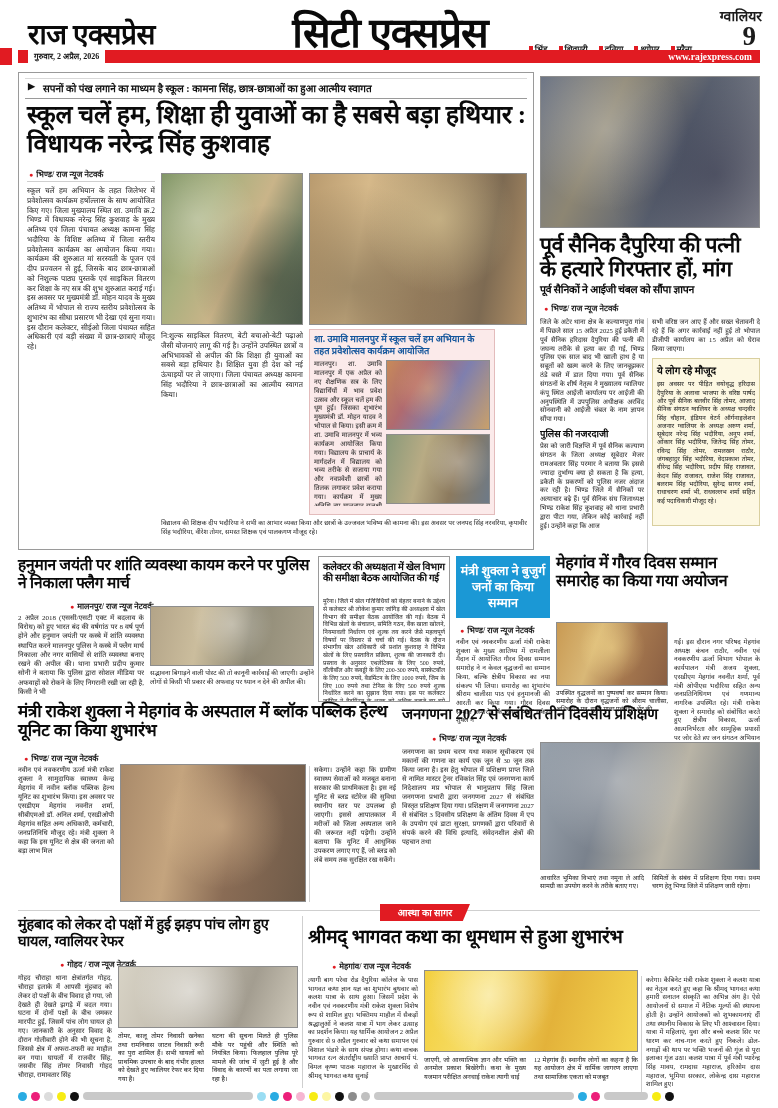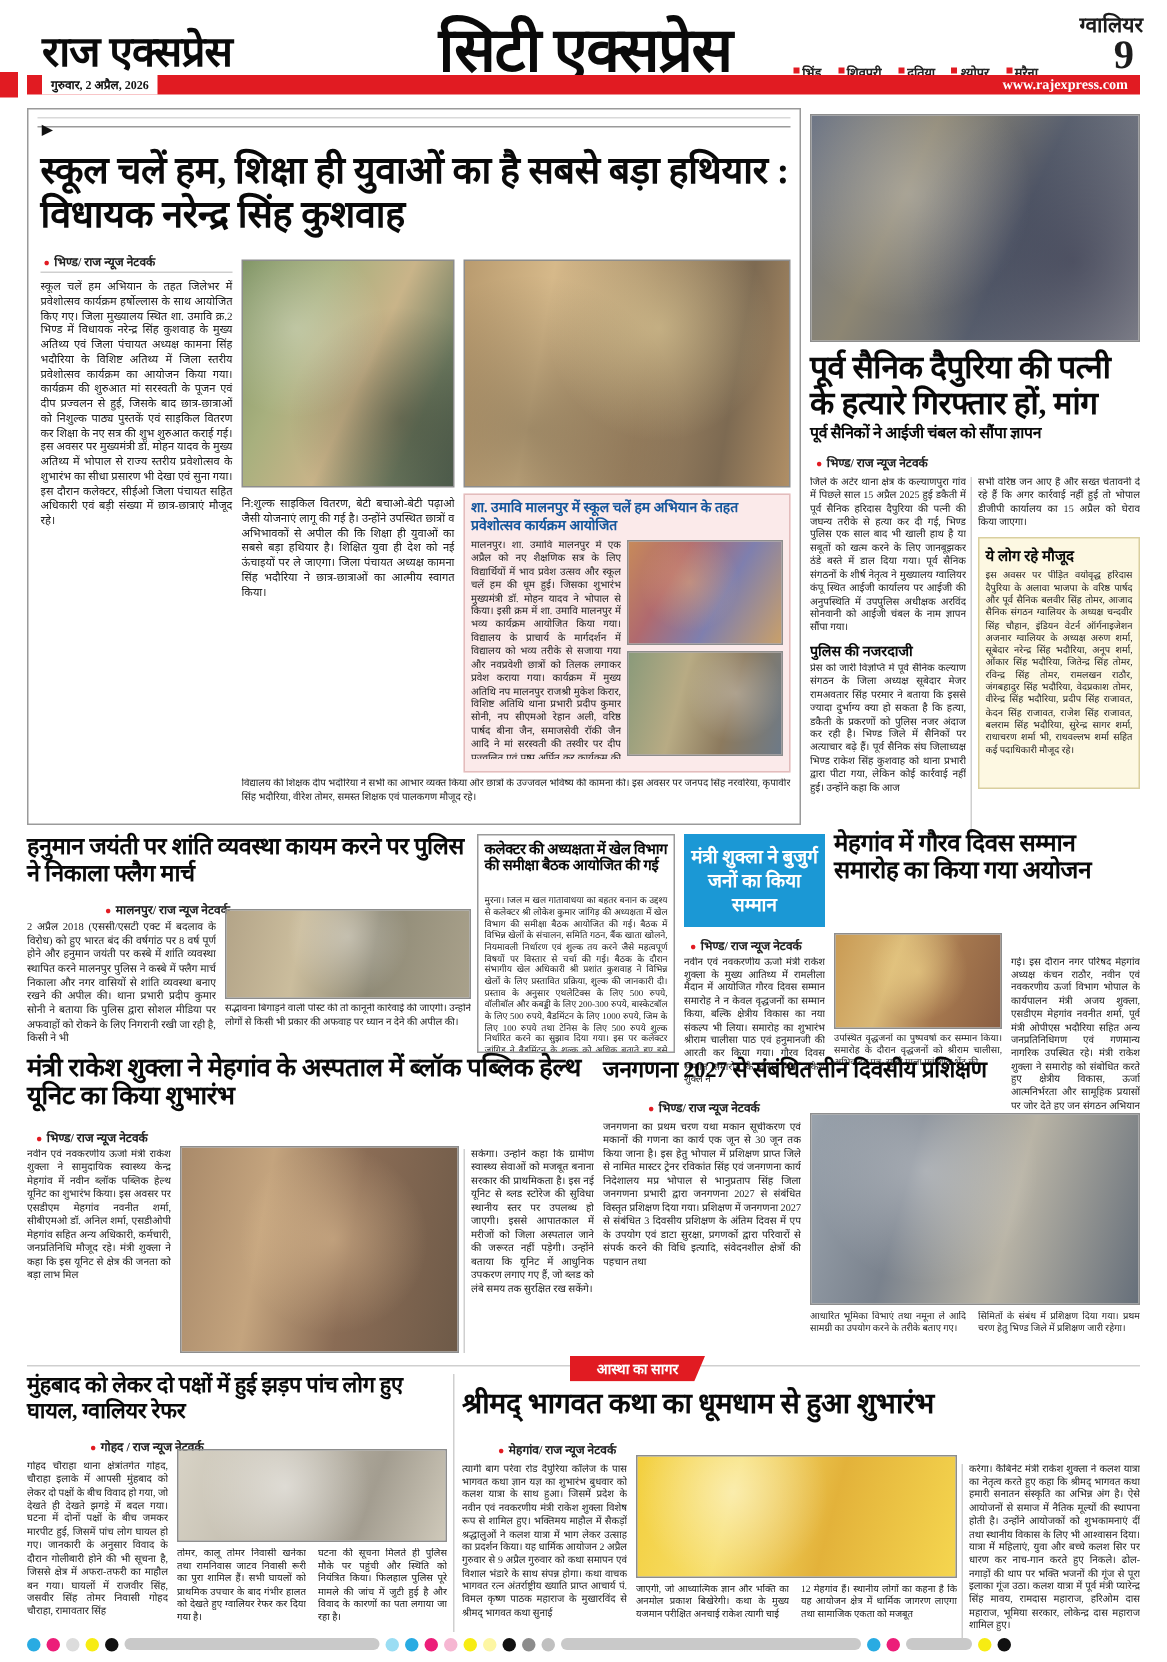--- a/index.html
+++ b/index.html
@@ -86,29 +86,30 @@
       </span>
   </div>
   <div class="abs redbar" style="left:0;top:48px;width:12px;height:17px;"></div>
   <div class="abs redbar" style="left:18px;top:50px;width:742px;height:13px;"></div>
   <div class="abs datebox" style="left:28px;top:50px;">गुरुवार, 2 अप्रैल, 2026</div>
   <div class="abs website" style="right:26px;top:52px;">www.rajexpress.com</div>
 
   <div class="abs lead-block" style="left:18px;top:72px;width:516px;height:478px;">
     <div class="kicker" style="margin:5px 6px 0 6px;">
       <span class="arrow">▶</span>
+      <span>सपनों को पंख लगाने का माध्यम है स्कूल : कामना सिंह, छात्र-छात्राओं का हुआ आत्मीय स्वागत</span>
     </div>
     <div class="abs hl" style="left:8px;top:28px;width:500px;font-size:25px;">स्कूल चलें हम, शिक्षा ही युवाओं का है सबसे बड़ा हथियार : विधायक नरेन्द्र सिंह कुशवाह</div>
     <div class="abs byline" style="left:10px;top:95px;"><span class="dot">●</span><span>भिण्ड/ राज न्यूज नेटवर्क</span></div>
     <div class="abs hline" style="left:8px;top:108px;width:128px;"></div>
     <div class="abs body-txt" style="left:8px;top:113px;width:128px;height:356px;">स्कूल चलें हम अभियान के तहत जिलेभर में प्रवेशोत्सव कार्यक्रम हर्षोल्लास के साथ आयोजित किए गए। जिला मुख्यालय स्थित शा. उमावि क्र.2 भिण्ड में विधायक नरेन्द्र सिंह कुशवाह के मुख्य अतिथ्य एवं जिला पंचायत अध्यक्ष कामना सिंह भदौरिया के विशिष्ट अतिथ्य में जिला स्तरीय प्रवेशोत्सव कार्यक्रम का आयोजन किया गया। कार्यक्रम की शुरुआत मां सरस्वती के पूजन एवं दीप प्रज्वलन से हुई, जिसके बाद छात्र-छात्राओं को निशुल्क पाठ्य पुस्तकें एवं साइकिल वितरण कर शिक्षा के नए सत्र की शुभ शुरुआत कराई गई। इस अवसर पर मुख्यमंत्री डॉ. मोहन यादव के मुख्य अतिथ्य में भोपाल से राज्य स्तरीय प्रवेशोत्सव के शुभारंभ का सीधा प्रसारण भी देखा एवं सुना गया। इस दौरान कलेक्टर, सीईओ जिला पंचायत सहित अधिकारी एवं बड़ी संख्या में छात्र-छात्राएं मौजूद रहे।</div>
     <div class="abs photo ph1" style="left:142px;top:100px;width:142px;height:152px;"></div>
     <div class="abs photo ph2" style="left:290px;top:100px;width:218px;height:152px;"></div>
     <div class="abs body-txt" style="left:142px;top:258px;width:142px;height:182px;">नि:शुल्क साइकिल वितरण, बेटी बचाओ-बेटी पढ़ाओ जैसी योजनाएं लागू की गई है। उन्होंने उपस्थित छात्रों व अभिभावकों से अपील की कि शिक्षा ही युवाओं का सबसे बड़ा हथियार है। शिक्षित युवा ही देश को नई ऊंचाइयों पर ले जाएगा। जिला पंचायत अध्यक्ष कामना सिंह भदौरिया ने छात्र-छात्राओं का आत्मीय स्वागत किया।</div>
-    <div class="abs inset-box" style="left:290px;top:256px;width:218px;height:186px;">
+    <div class="abs inset-box" style="left:290px;top:256px;width:186px;height:186px;">
       <div class="inset-title">शा. उमावि मालनपुर में स्कूल चलें हम अभियान के तहत प्रवेशोत्सव कार्यक्रम आयोजित</div>
       <div style="display:flex;gap:4px;">
         <div class="body-txt" style="width:100px;height:146px;font-size:6.7px;">मालनपुर। शा. उमावि मालनपुर में एक अप्रैल को नए शैक्षणिक सत्र के लिए विद्यार्थियों में भाव प्रवेश उत्सव और स्कूल चलें हम की धूम हुई। जिसका शुभारंभ मुख्यमंत्री डॉ. मोहन यादव ने भोपाल से किया। इसी क्रम में शा. उमावि मालनपुर में भव्य कार्यक्रम आयोजित किया गया। विद्यालय के प्राचार्य के मार्गदर्शन में विद्यालय को भव्य तरीके से सजाया गया और नवप्रवेशी छात्रों को तिलक लगाकर प्रवेश कराया गया। कार्यक्रम में मुख्य अतिथि नप मालनपुर राजश्री मुकेश किरार, विशिष्ट अतिथि थाना प्रभारी प्रदीप कुमार सोनी, नप सीएमओ रेहान अली, वरिष्ठ पार्षद बीना जैन, समाजसेवी रॉकी जैन आदि ने मां सरस्वती की तस्वीर पर दीप प्रज्वलित एवं पुष्प अर्पित कर कार्यक्रम की शुरुआत की।</div>
         <div style="display:flex;flex-direction:column;gap:4px;">
           <div class="photo ph3" style="width:104px;height:70px;"></div>
           <div class="photo ph4" style="width:104px;height:70px;"></div>
         </div>
       </div>
     </div>
     <div class="abs caption" style="left:142px;top:446px;width:366px;height:26px;">विद्यालय की शिक्षक दीप भदौरिया ने सभी का आभार व्यक्त किया और छात्रों के उज्जवल भविष्य की कामना की। इस अवसर पर जनपद सिंह नरवरिया, कृपावीर सिंह भदौरिया, वीरेश तोमर, समस्त शिक्षक एवं पालकगण मौजूद रहे।</div>

